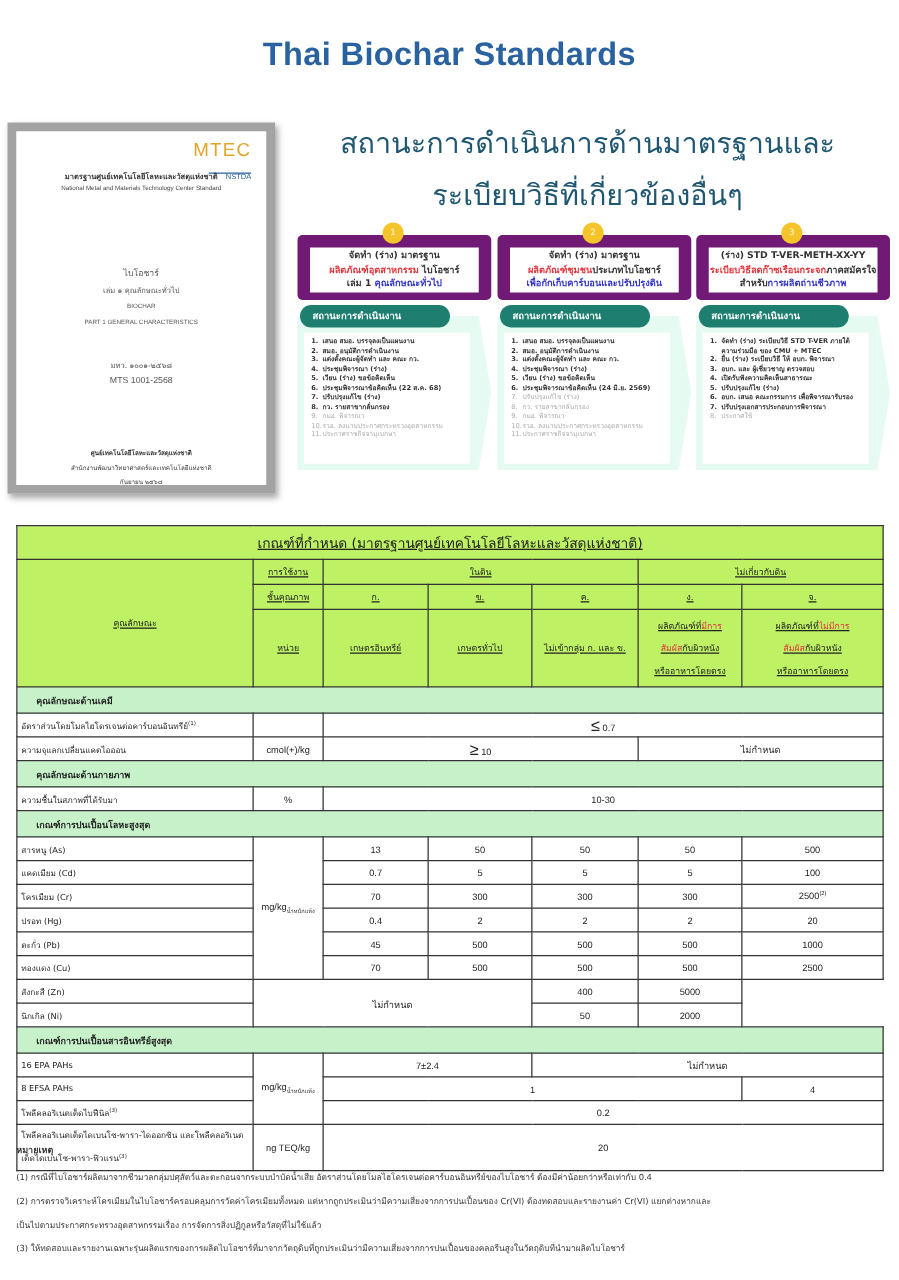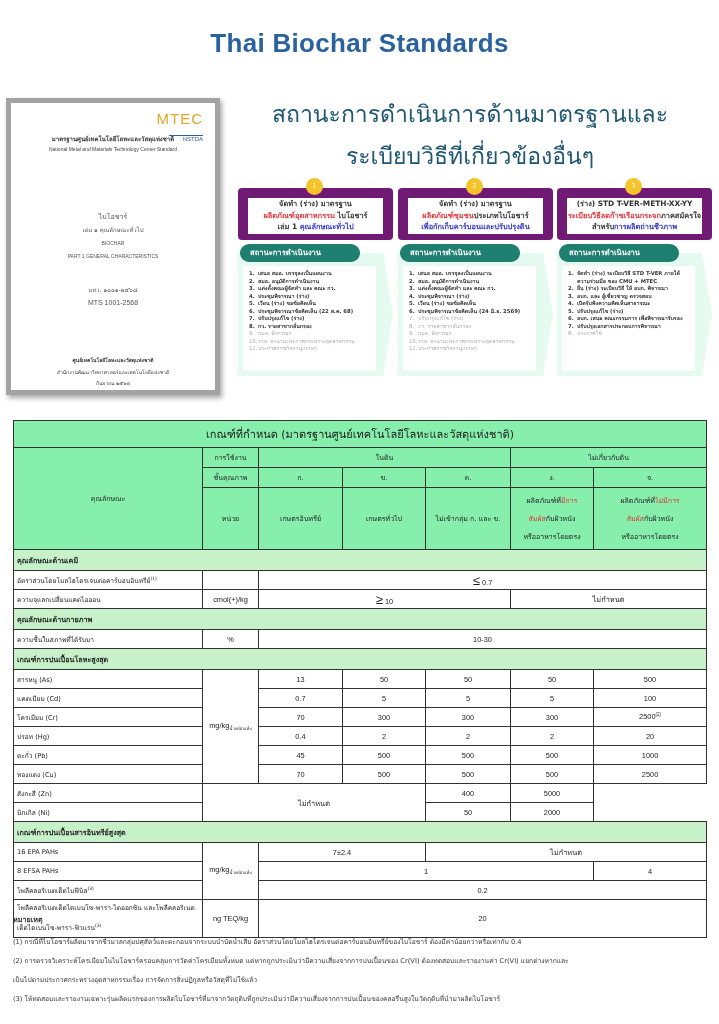--- a/index.html
+++ b/index.html
@@ -8,21 +8,21 @@
 
   .main-title {
     position: absolute; left: 0; top: 28px; width: 719px; text-align: center;
     font-family: "Liberation Sans", sans-serif; font-weight: bold; font-size: 26px;
     color: #2a62a0; letter-spacing: 0.3px;
   }
 
   
   .cover {
     position: absolute; left: 6px; top: 98px; width: 214px; height: 297px;
-    background: #fff; border: 5px solid #a3a3a3;
+    background: #fff; border: 7px solid #a3a3a3;
     box-shadow: 2px 3px 5px rgba(0,0,0,0.35);
     text-align: center; color: #555;
   }
   .cover .logo { position: absolute; right: 12px; top: 8px; text-align: right; }
   .cover .logo .mtec { font-family: "Liberation Sans", sans-serif; font-size: 15px; color: #e0a62a; letter-spacing: 1px; line-height: 15px; }
   .cover .logo .nstda { font-family: "Liberation Sans", sans-serif; font-size: 6px; color: #2a62a0; border-top: 1px solid #2a62a0; display: inline-block; padding-left: 14px; }
   .cover .t1 { position: absolute; top: 31px; left: 0; width: 100%; font-size: 6px; font-weight: bold; color: #333; }
   .cover .t2 { position: absolute; top: 43px; left: 0; width: 100%; font-size: 5px; color: #444; font-family: "Liberation Sans", sans-serif; }
   .cover .t3 { position: absolute; top: 108px; left: 0; width: 100%; font-size: 7px; }
   .cover .t4 { position: absolute; top: 122px; left: 0; width: 100%; font-size: 6px; }
@@ -75,23 +75,23 @@
   .card li { font-size: 5.3px; line-height: 7.5px; color: #333; font-weight: bold; display: flex; }
   .card li.pending { color: #aaa; font-weight: normal; }
   .card li .n { width: 9px; flex: none; }
 
   
   .std-table {
     position: absolute; left: 13px; top: 420px; width: 693px; border-collapse: collapse;
     font-family: "Liberation Sans", sans-serif; font-size: 7.4px; color: #222; table-layout: fixed;
   }
   .std-table td { border: 1px solid #333; text-align: center; vertical-align: middle; padding: 0 2px; }
-  .std-table .hdr td { background: #86efac; font-family: "DejaVu Sans", sans-serif; font-size: 7px; color: #222; }
+  .std-table .hdr td { background: #bef264; font-family: "DejaVu Sans", sans-serif; font-size: 7px; color: #222; text-decoration: underline; }
   .std-table .hdr .title-cell { font-size: 11px; height: 27px; }
-  .std-table .sec td { background: #c6f1c9; text-align: left; font-family: "DejaVu Sans", sans-serif; font-size: 7.2px; font-weight: bold; height: 21px; padding-left: 3px; }
+  .std-table .sec td { background: #c6f1c9; text-align: left; font-family: "DejaVu Sans", sans-serif; font-size: 7.2px; font-weight: bold; height: 21px; padding-left: 15px; }
   .std-table .row td { background: #fff; height: 19px; }
   .std-table .row td.lbl { text-align: left; font-family: "DejaVu Sans", sans-serif; font-size: 6.6px; padding-left: 3px; }
   .std-table .accent { color: #e2343b; }
   .std-table sup { font-size: 4.5px; }
   .sym { font-size: 13px; }
 
   .notes { position: absolute; left: 13px; top: 914px; width: 693px; font-family: "DejaVu Sans", sans-serif; font-size: 6.7px; color: #333; }
   .notes .nt { font-weight: bold; margin-bottom: 8px; font-size: 7.2px; }
   .notes p { line-height: 19px; }
 </style>

